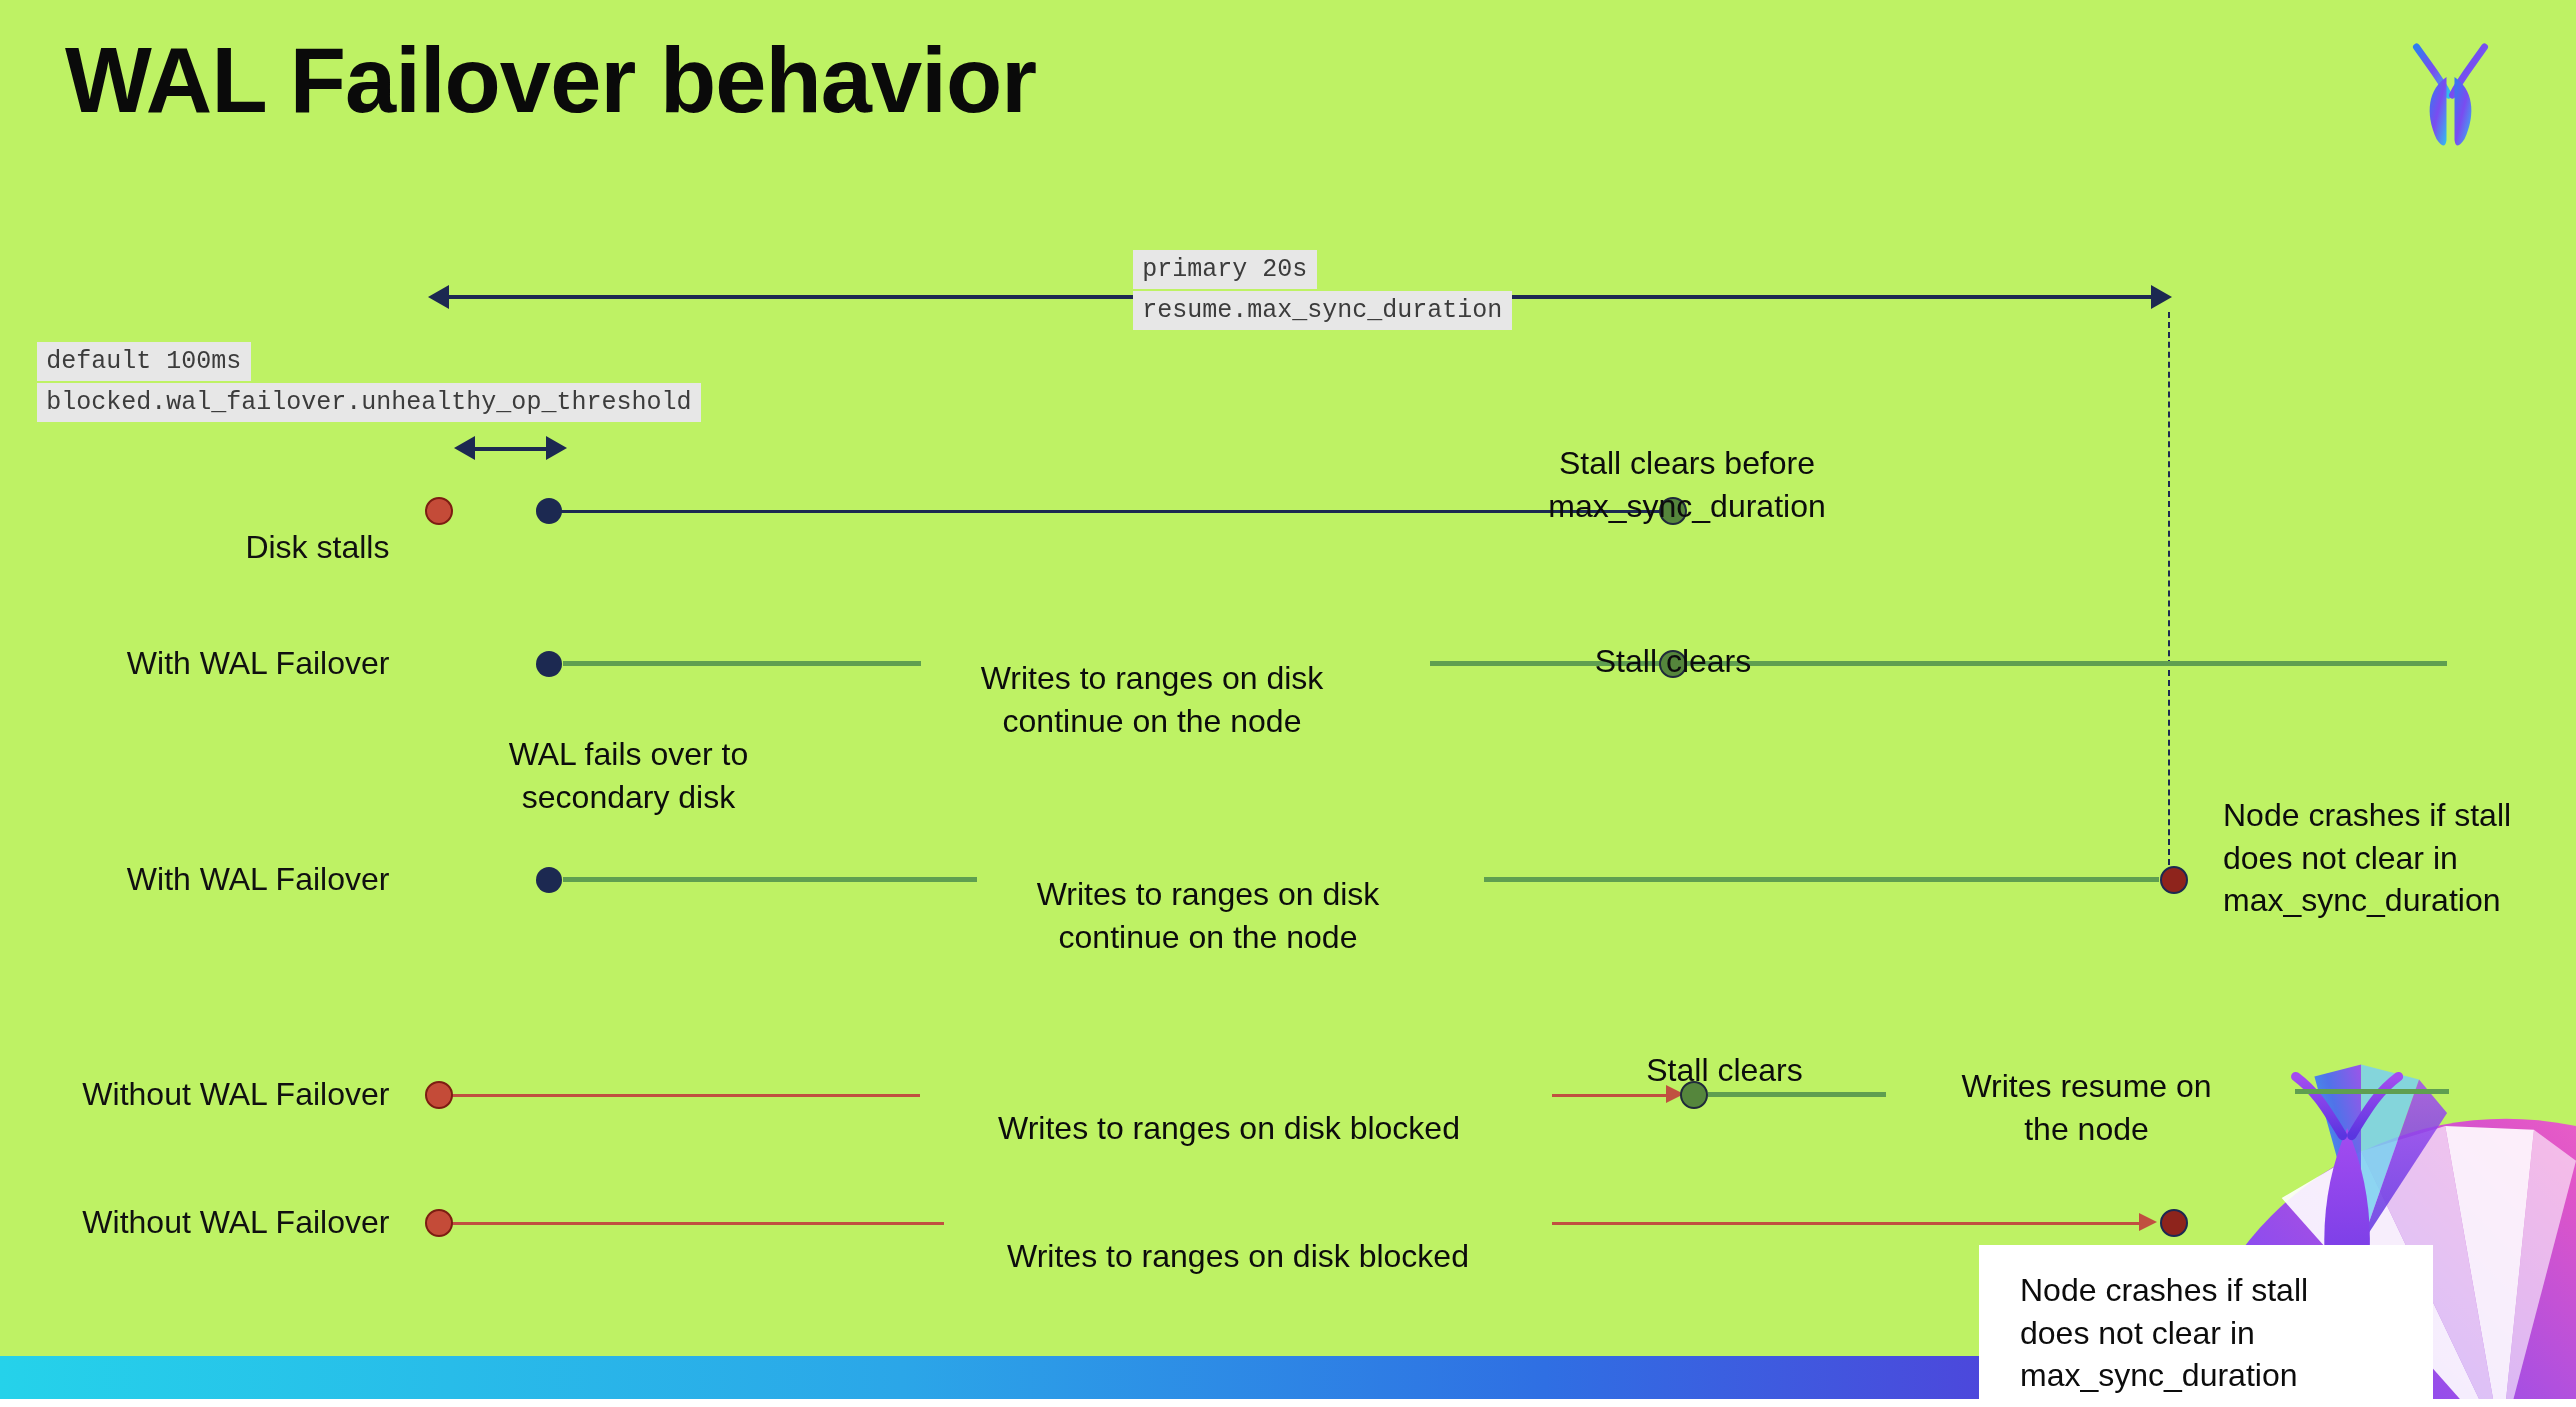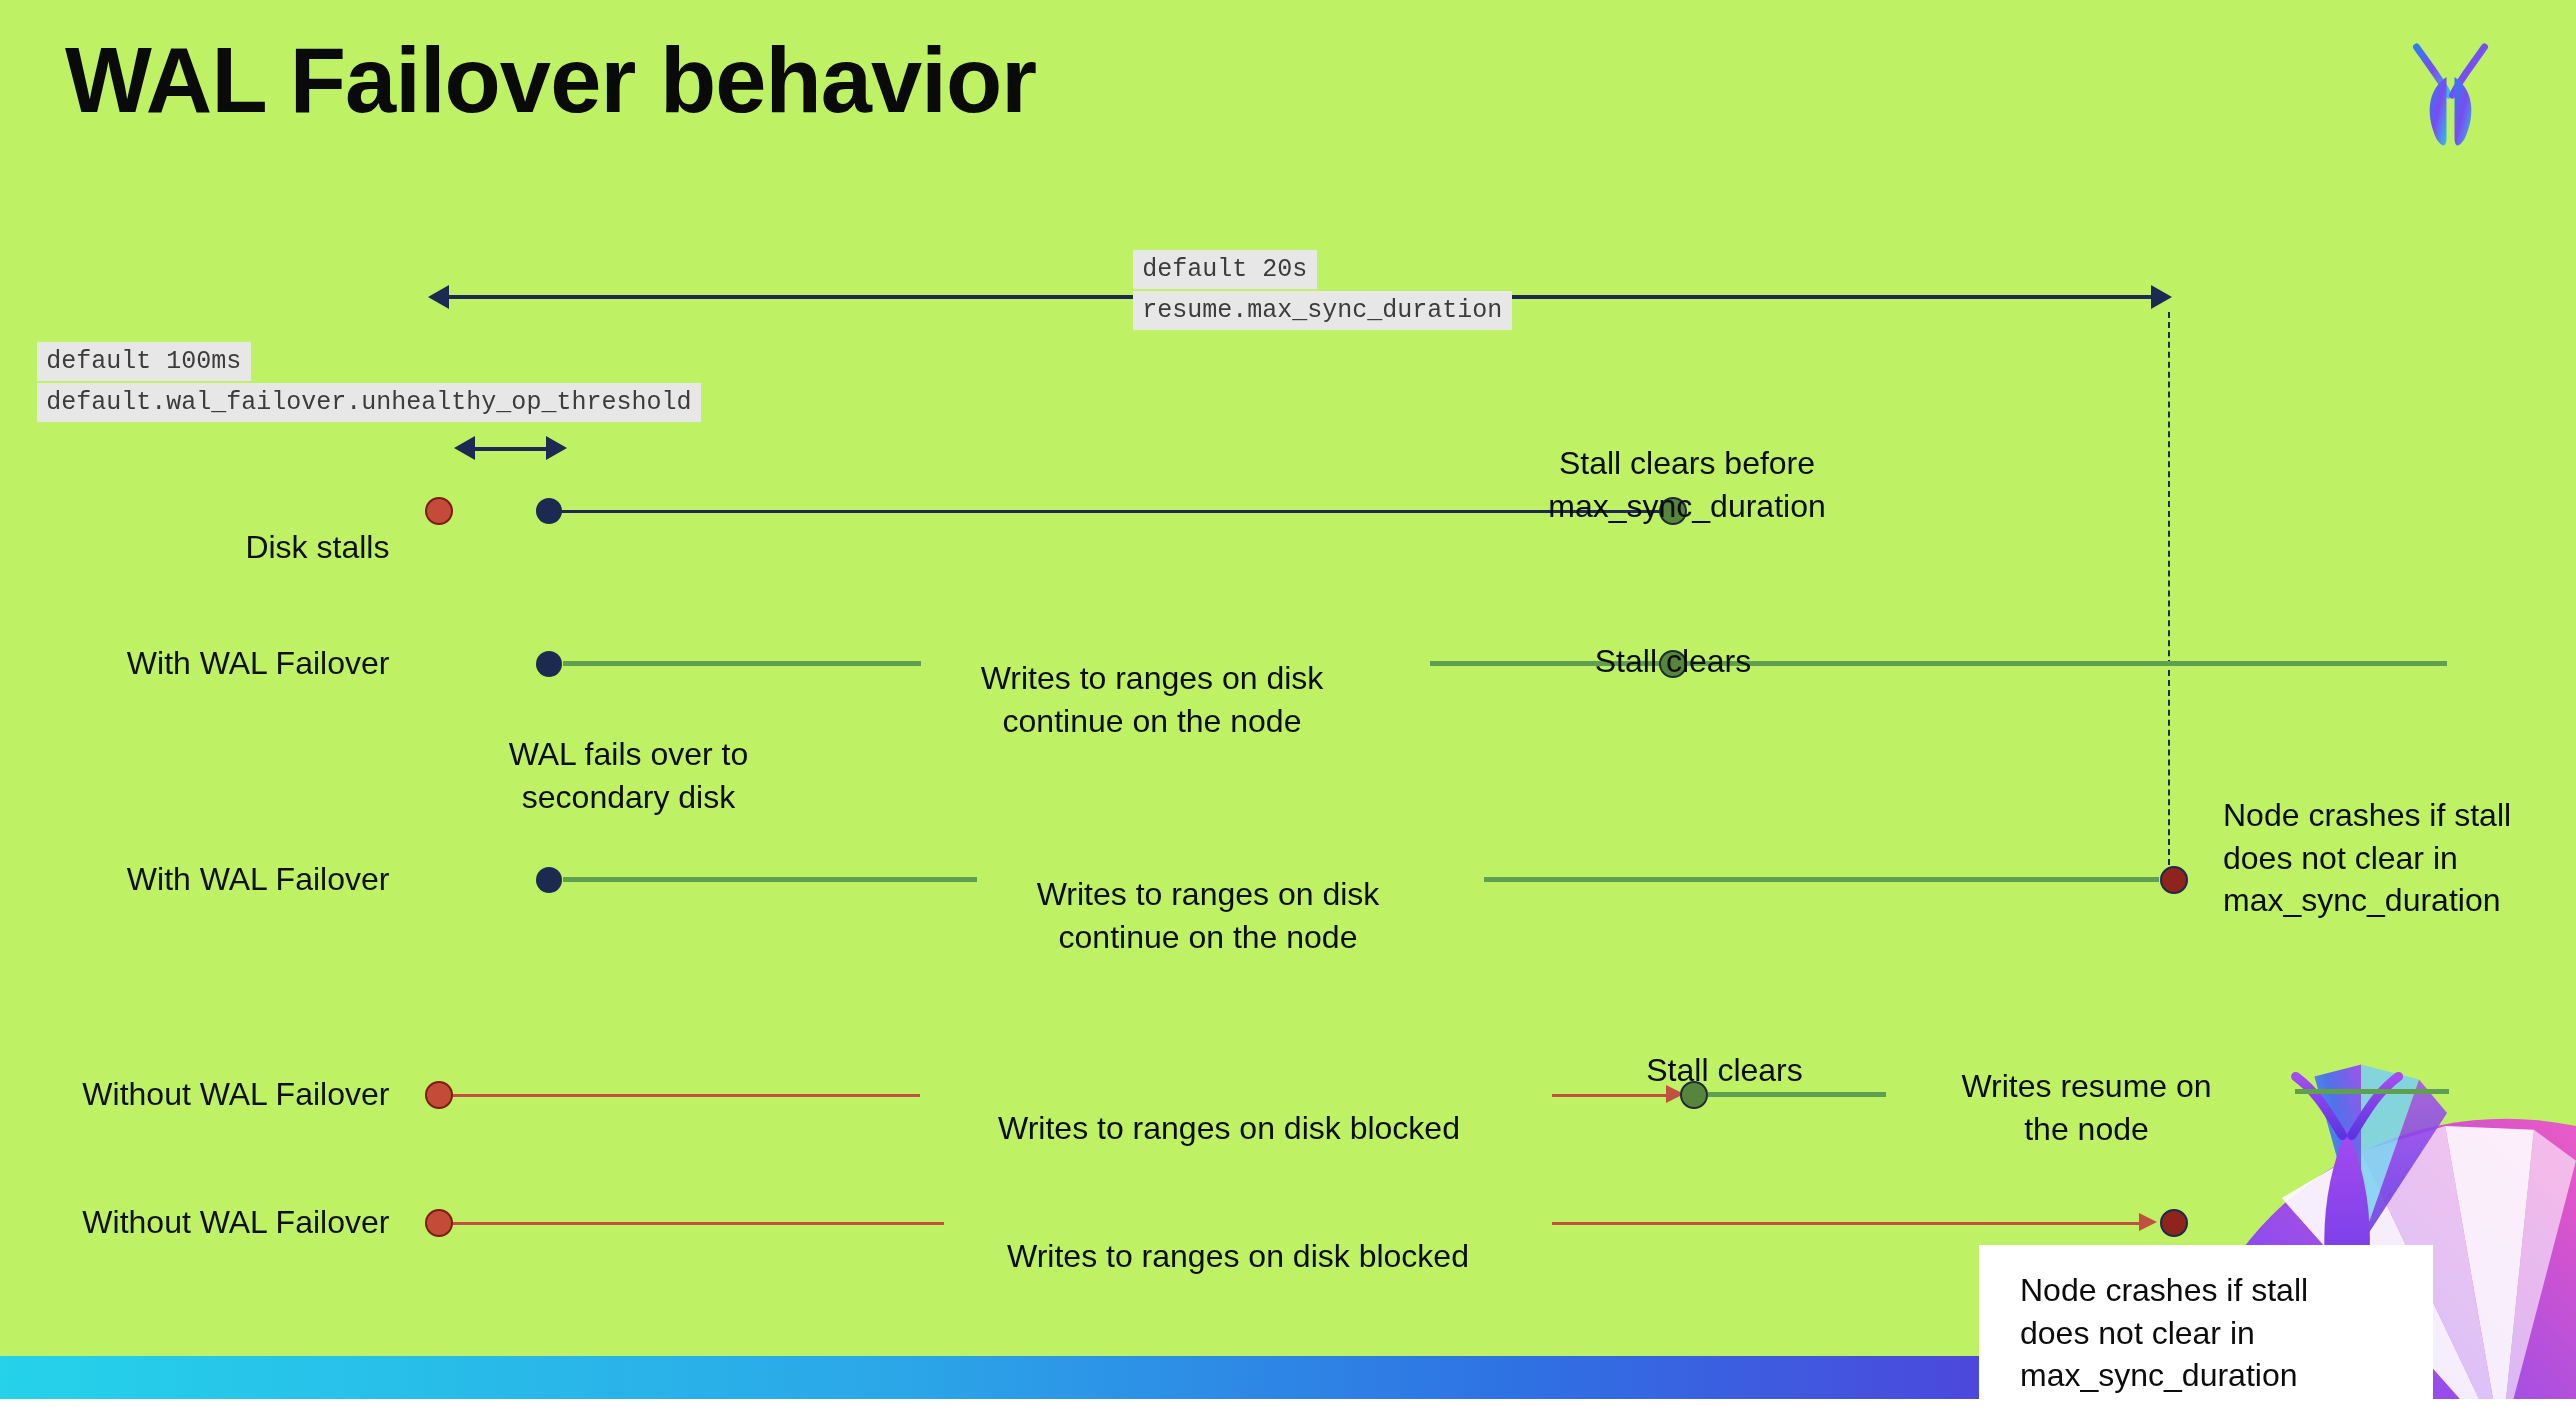--- a/index.html
+++ b/index.html
@@ -70,29 +70,29 @@
     <path d="M16,6 C30,26 40,38 48,54" stroke="url(#lg)" stroke-width="7" fill="none" stroke-linecap="round"></path>
     <path d="M84,6 C70,26 60,38 52,54" stroke="url(#lg)" stroke-width="7" fill="none" stroke-linecap="round"></path>
     <path d="M46,36 C28,48 24,72 36,98 C41,106 45,107 46,99 Z" fill="url(#lg)"></path>
     <path d="M54,36 C72,48 76,72 64,98 C59,106 55,107 54,99 Z" fill="url(#lg)"></path>
   </svg>
 
   <div class="hline navy-line thick" style="left:449px;top:295px;width:1705px;"></div>
   <div class="tri tri-left-navy" style="left:428px;top:285px;"></div>
   <div class="tri tri-right-navy" style="left:2151px;top:285px;"></div>
   <div class="abs" style="left:1133px;top:250px;z-index:5;">
-    <div class="code">default 20s</div>
+    <div class="code">primary 20s</div>
     <div class="code">resume.max_sync_duration</div>
   </div>
 
   <div class="dashed-v" style="left:2168px;top:312px;height:553px;"></div>
 
   <div class="abs" style="left:37px;top:342px;z-index:5;">
     <div class="code">default 100ms</div>
-    <div class="code">default.wal_failover.unhealthy_op_threshold</div>
+    <div class="code">blocked.wal_failover.unhealthy_op_threshold</div>
   </div>
   <div class="hline navy-line thick" style="left:469px;top:447px;width:79px;"></div>
   <div class="tri tri-left-navy" style="left:454px;top:436px;"></div>
   <div class="tri tri-right-navy" style="left:546px;top:436px;"></div>
 
   <div class="row-label" style="top:489px;margin-top:36px;">Disk stalls</div>
   <div class="dot dot-red" style="left:439px;top:511px;"></div>
   <div class="dot dot-navy" style="left:549px;top:511px;"></div>
   <div class="hline navy-line" style="left:561px;top:510px;width:1101px;"></div>
   <div class="dot dot-green" style="left:1673px;top:511px;"></div>

